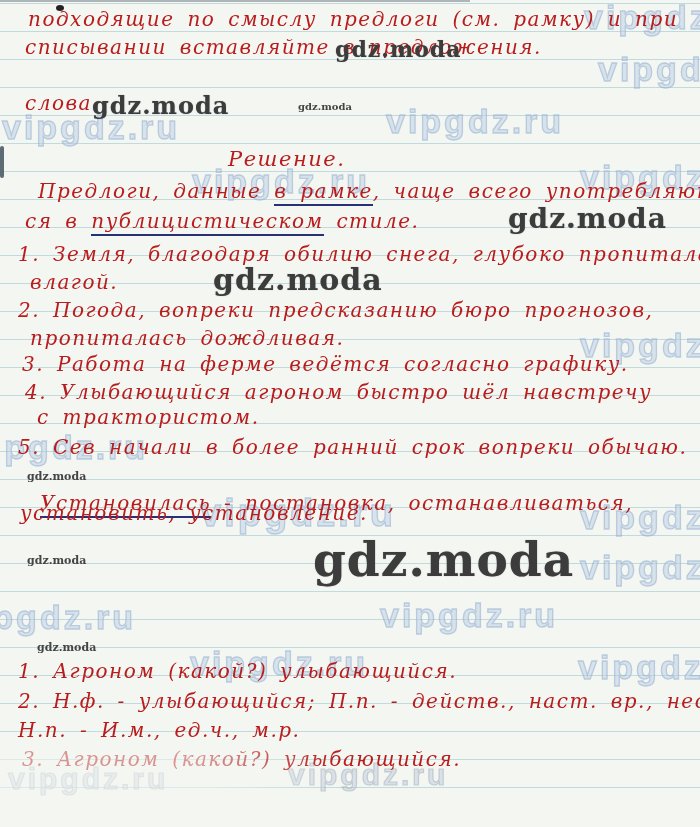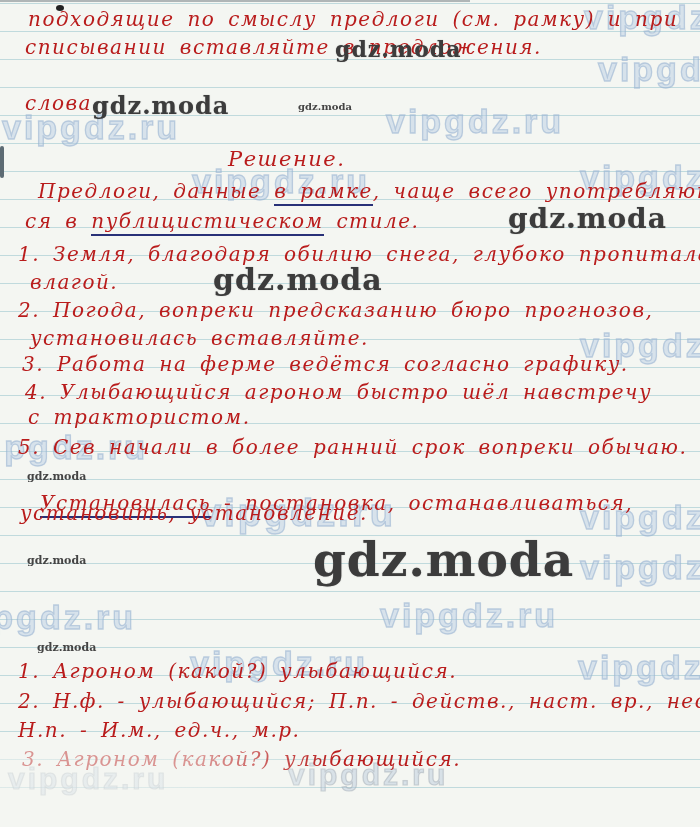--- a/index.html
+++ b/index.html
@@ -109,24 +109,24 @@
 
   <div class="hw" style="left:38px;top:178px"><span>Предлоги, данные </span><span class="u">в рамке</span><span>, чаще всего употребляют-</span></div>
   <div class="hw" style="left:25px;top:208px"><span>ся в </span><span class="u">публицистическом</span><span> стиле.</span></div>
 
   <div class="wm-dark" style="left:508px;top:202px;font-size:28px">gdz.moda</div>
 
   <div class="hw" style="left:18px;top:241px">1. Земля, благодаря обилию снега, глубоко пропиталась</div>
   <div class="hw" style="left:30px;top:269px">влагой.</div>
   <div class="wm-dark" style="left:213px;top:262px;font-size:30px">gdz.moda</div>
   <div class="hw" style="left:18px;top:297px">2. Погода, вопреки предсказанию бюро прогнозов,</div>
-  <div class="hw" style="left:30px;top:325px">установилась вставляйте.</div>
+  <div class="hw" style="left:30px;top:325px">пропиталась дождливая.</div>
   <div class="hw" style="left:22px;top:351px">3. Работа на ферме ведётся согласно графику.</div>
   <div class="hw" style="left:25px;top:379px">4. Улыбающийся агроном быстро шёл навстречу</div>
-  <div class="hw" style="left:28px;top:404px">с трактористом.</div>
+  <div class="hw" style="left:37px;top:404px">с трактористом.</div>
   <div class="hw" style="left:18px;top:434px">5. Сев начали в более ранний срок вопреки обычаю.</div>
 
   <div class="wm-sm" style="left:27px;top:470px">gdz.moda</div>
 
   <div class="hw" style="left:40px;top:490px"><span class="u">Установилась</span><span> - постановка, останавливаться,</span></div>
   <div class="hw" style="left:20px;top:500px">установить, установление.</div>
 
   <div class="wm-sm" style="left:27px;top:554px">gdz.moda</div>
   <div class="wm-dark" style="left:313px;top:532px;font-size:47px">gdz.moda</div>
 

